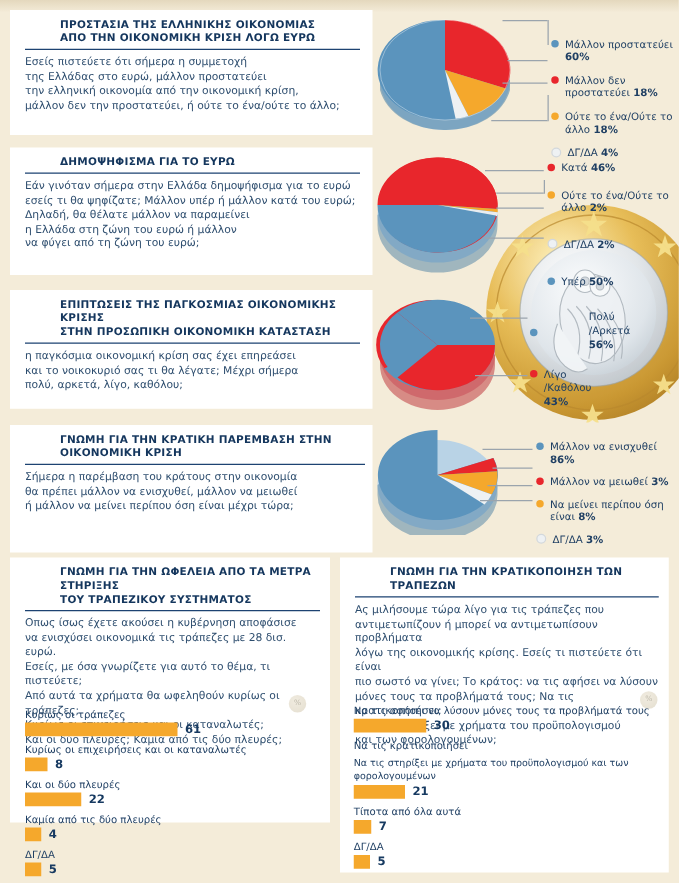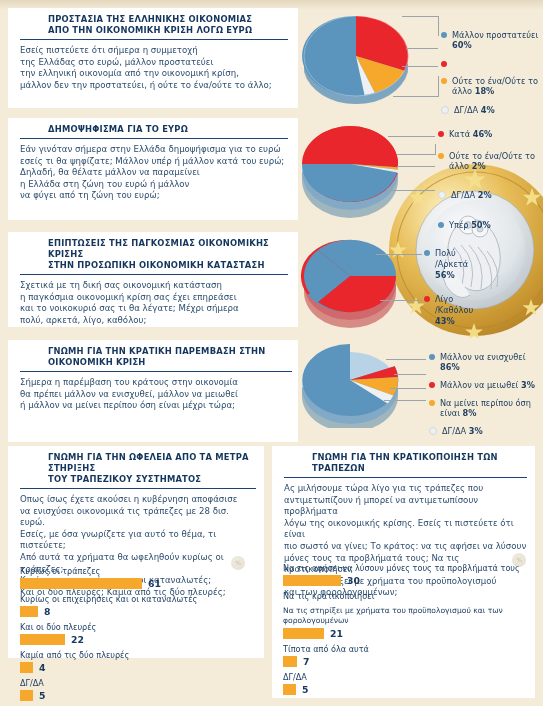--- a/index.html
+++ b/index.html
@@ -145,20 +145,21 @@
     <div class="leader" style="left:95px;top:92px;width:45px;"></div>
     <div class="leaderv" style="left:140px;top:72px;height:21px;"></div>
 
     <div class="legend" style="left:143px;top:26px;width:100px;">
       <div class="lg-row" style="margin-bottom:9px;">
         <span class="dot" style="background:#5b94bd;"></span>
         <span class="lg-txt"><span>Μάλλον προστατεύει</span> <b>60%</b></span>
       </div>
       <div class="lg-row" style="margin-bottom:9px;">
         <span class="dot" style="background:#e8262c;"></span>
+        <span class="lg-txt"><span>Μάλλον δεν προστατεύει</span> <b>18%</b></span>
       </div>
       <div class="lg-row" style="margin-bottom:9px;">
         <span class="dot" style="background:#f5a82c;"></span>
         <span class="lg-txt"><span>Ούτε το ένα/Ούτε το άλλο</span> <b>18%</b></span>
       </div>
       <div class="lg-row">
         <span class="dot" style="background:#eef1f3;border:1px solid #d3d8dc;margin-top:1px;"></span>
         <span class="lg-txt"><span>ΔΓ/ΔΑ</span> <b>4%</b></span>
       </div>
     </div>
@@ -221,21 +222,20 @@
     </div>
   </div>
 
   <div class="panel" style="left:8px;top:232px;width:290px;height:95px;">
     <div style="padding:2px 10px 0 12px;">
       <div class="sec-title">
         <span>ΕΠΙΠΤΩΣΕΙΣ ΤΗΣ ΠΑΓΚΟΣΜΙΑΣ ΟΙΚΟΝΟΜΙΚΗΣ ΚΡΙΣΗΣ</span>
         <span>ΣΤΗΝ ΠΡΟΣΩΠΙΚΗ ΟΙΚΟΝΟΜΙΚΗ ΚΑΤΑΣΤΑΣΗ</span>
       </div>
       <div class="q-text">
-        <span>Σχετικά με τη δική σας οικονομική κατάσταση</span>
         <span>η παγκόσμια οικονομική κρίση σας έχει επηρεάσει</span>
         <span>και το νοικοκυριό σας τι θα λέγατε; Μέχρι σήμερα</span>
         <span>πολύ, αρκετά, λίγο, καθόλου;</span>
       </div>
     </div>
   </div>
 
   <div class="pieblock" style="left:298px;top:228px;width:245px;height:100px;">
     <svg width="110" height="100" viewBox="0 0 110 100" style="position:absolute;left:0;top:0;">
       <ellipse cx="52" cy="56" rx="46" ry="36" fill="#e3a0a2"></ellipse>
@@ -244,21 +244,21 @@
       <path d="M52 48 L9.6 66.6 A46 36 0 0 1 52 12 Z" fill="#e8262c"></path>
 
       <path d="M52 48 L98 48 A46 36 0 1 1 20 22 Z" fill="#5b94bd"></path>
       <path d="M52 48 L98 48 A46 36 0 0 1 20 74 Z" fill="#e8262c"></path>
       <path d="M52 48 L20 22 A46 36 0 0 1 98 48 Z" fill="#5b94bd"></path>
     </svg>
     <div class="leader" style="left:78px;top:26px;width:46px;"></div>
     <div class="leader" style="left:82px;top:72px;width:42px;"></div>
 
     <div class="legend" style="left:126px;top:20px;width:110px;">
-      <div class="lg-row" style="align-items:flex-start;">
+      <div class="lg-row" style="align-items:center;gap:36px;">
         <span class="dot" style="background:#5b94bd;"></span>
         <span class="lg-txt" style="line-height:11px;">
           <span style="display:block;">Πολύ</span>
           <span style="display:block;">/Αρκετά</span>
           <b style="display:block;">56%</b>
         </span>
       </div>
       <div class="lg-row" style="align-items:flex-start;margin-top:13px;">
         <span class="dot" style="background:#e8262c;"></span>
         <span class="lg-txt" style="line-height:11px;">

